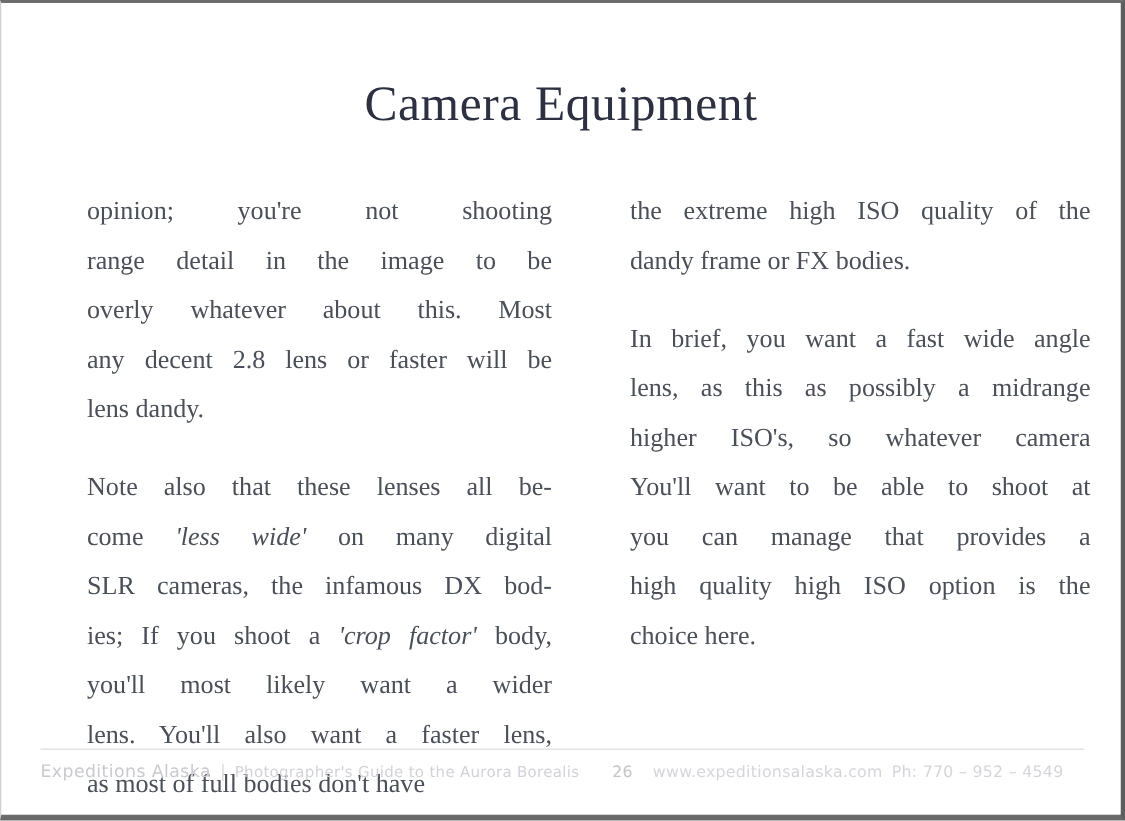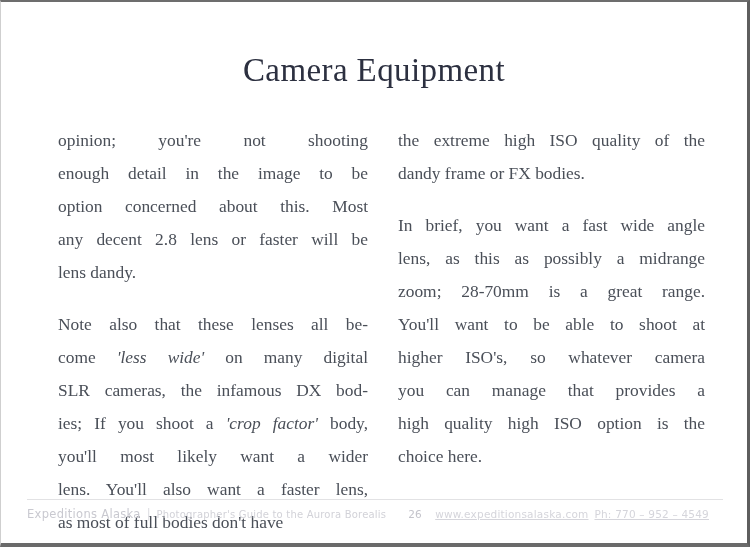--- a/index.html
+++ b/index.html
@@ -48,21 +48,21 @@
     color: #2c3040;
   }
 
   
   .columns {
     position: absolute;
     top: 122px;
     left: 57px;
     right: 46px;
     display: flex;
-    gap: 30px;
+    gap: 52px;
   }
 
   .column {
     flex: 1 1 0;
     min-width: 0;
   }
 
   .col-left  { width: 310px; flex: 0 0 310px; }
   .col-right { width: 307px; flex: 0 0 307px; }
 
@@ -148,41 +148,40 @@
     letter-spacing: 0.2px;
   }
 
   .footer-spacer { flex: 1 1 auto; }
 
   .footer-contact {
     font-size: 10.5px;
     color: #d5d5db;
     letter-spacing: 0.2px;
     margin-right: 14px;
-    text-decoration: underline;
   }
 
   .footer-contact .sep { display: inline-block; width: 6px; }
 </style>
 </head>
 <body>
 
 <div class="page">
   <div class="page-inner">
 
     <h1 class="page-title">Camera Equipment</h1>
 
     <div class="columns">
 
       <div class="column col-left">
 
         <p class="para">
           <span class="ln">opinion; you're not shooting</span>
-          <span class="ln">enough detail in the image to be</span>
-          <span class="ln">option concerned about this. Most</span>
+          <span class="ln">range detail in the image to be</span>
+          <span class="ln">overly whatever about this. Most</span>
           <span class="ln">any decent 2.8 lens or faster will be</span>
           <span class="ln last">lens dandy.</span>
         </p>
 
         <p class="para">
           <span class="ln">Note also that these lenses all be-</span>
           <span class="ln"><span>come&nbsp;</span><span class="it">'less wide'</span><span>&nbsp;on many digital</span></span>
           <span class="ln">SLR cameras, the infamous DX bod-</span>
           <span class="ln"><span>ies; If you shoot a&nbsp;</span><span class="it">'crop factor'</span><span>&nbsp;body,</span></span>
           <span class="ln">you'll most likely want a wider</span>
@@ -195,23 +194,22 @@
       <div class="column col-right">
 
         <p class="para">
           <span class="ln">the extreme high ISO quality of the</span>
           <span class="ln last">dandy frame or FX bodies.</span>
         </p>
 
         <p class="para">
           <span class="ln">In brief, you want a fast wide angle</span>
           <span class="ln">lens, as this as possibly a midrange</span>
-          <span class="ln">zoom; 28-70mm is a great range.</span>
+          <span class="ln">higher ISO's, so whatever camera</span>
           <span class="ln">You'll want to be able to shoot at</span>
-          <span class="ln">higher ISO's, so whatever camera</span>
           <span class="ln">you can manage that provides a</span>
           <span class="ln">high quality high ISO option is the</span>
           <span class="ln last">choice here.</span>
         </p>
 
       </div>
     </div>
 
     <div class="footer">
       <div class="footer-rule"></div>

